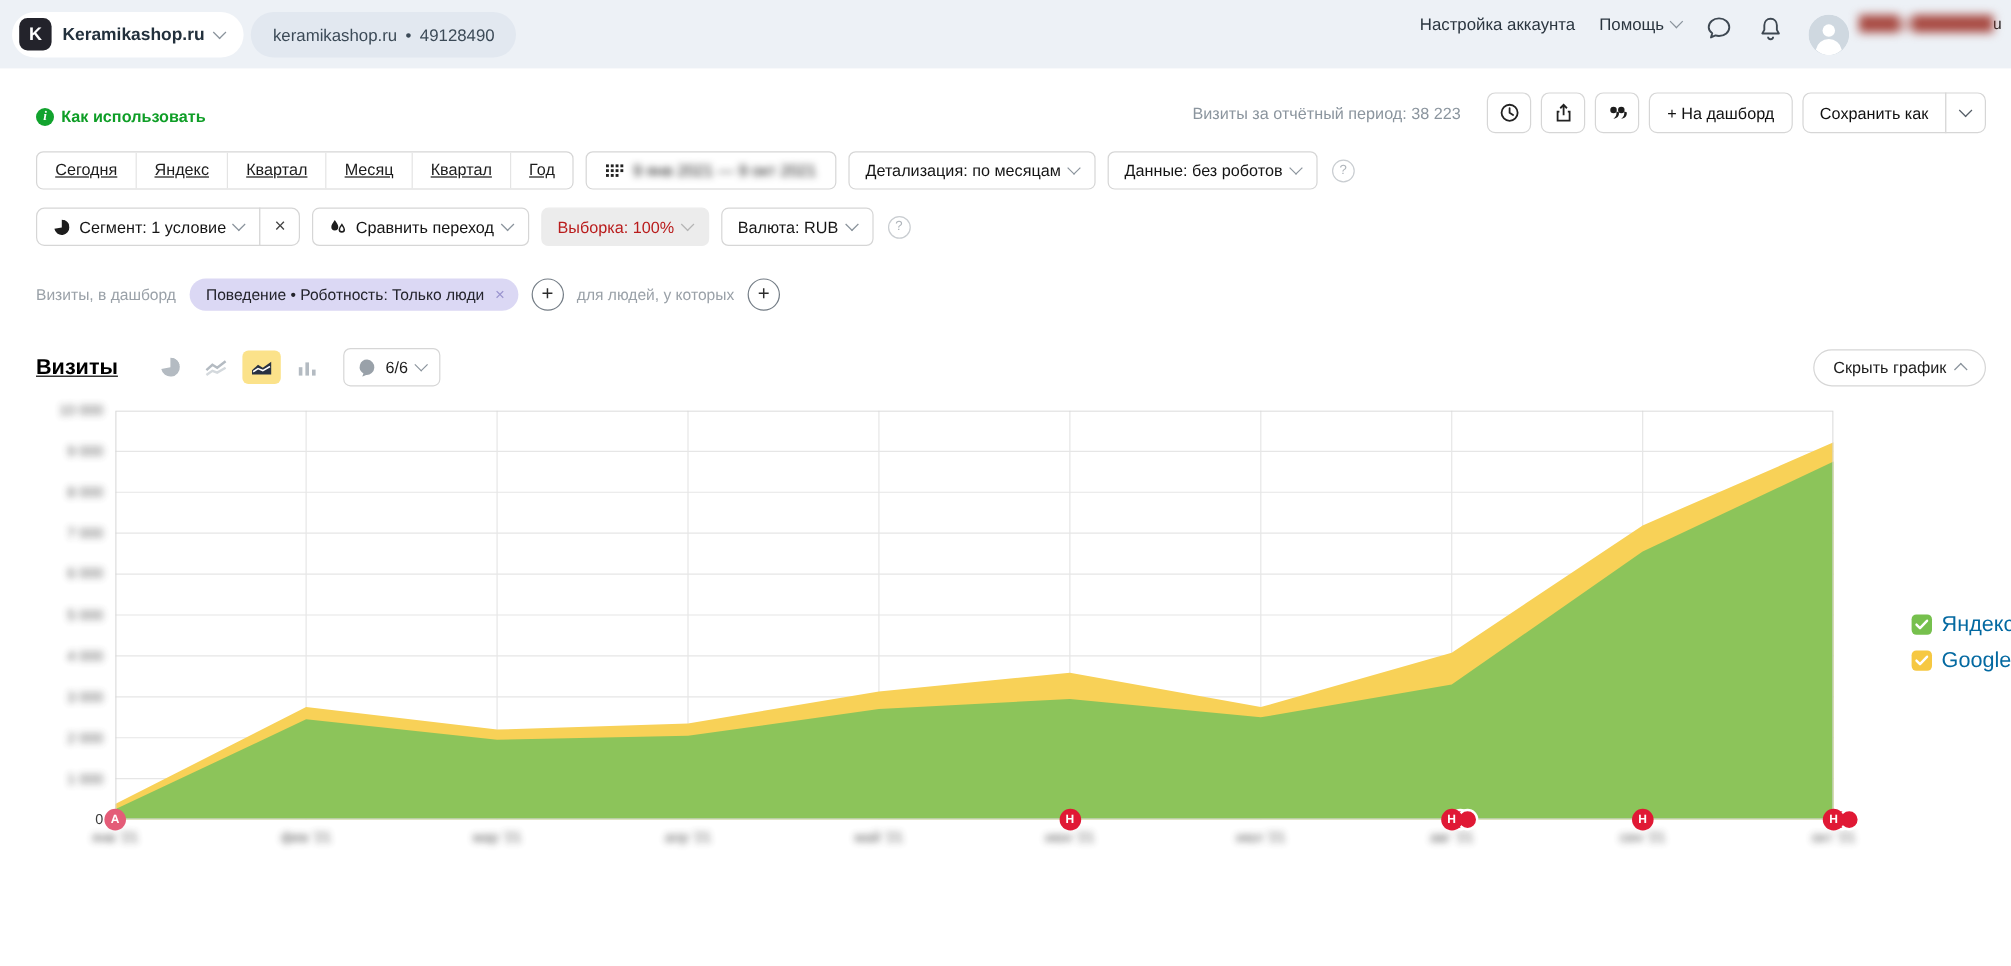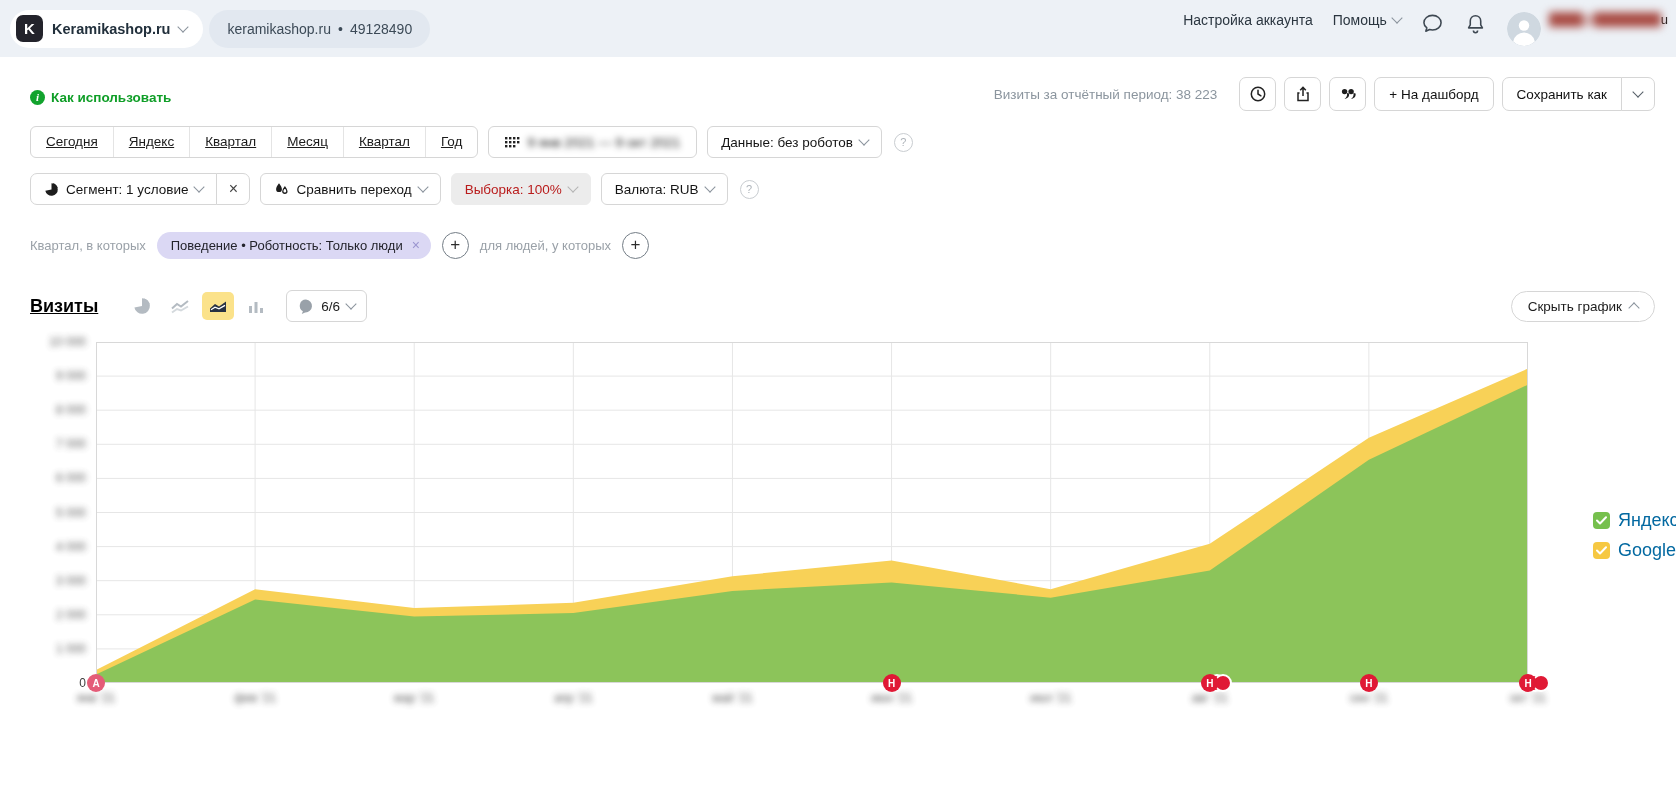--- a/index.html
+++ b/index.html
@@ -206,20 +206,24 @@
             <rect x="4" y="5" width="2.4" height="2.4"></rect>
             <rect x="8" y="5" width="2.4" height="2.4"></rect>
             <rect x="12" y="5" width="2.4" height="2.4"></rect>
             <rect x="0" y="9" width="2.4" height="2.4"></rect>
             <rect x="4" y="9" width="2.4" height="2.4"></rect>
             <rect x="8" y="9" width="2.4" height="2.4"></rect>
           </svg>
         <span class="redacted2">9 янв 2021 — 9 окт 2021</span>
       </span>
       <span class="btn">
+        <span>Детализация: по месяцам</span>
+        <span class="chv"></span>
+      </span>
+      <span class="btn">
         <span>Данные: без роботов</span>
         <span class="chv"></span>
       </span>
       <span class="qmark">?</span>
     </div>
 
     <div class="btn-row" style="margin-top:15px;">
       <span class="split">
         <span class="btn">
           <svg width="15" height="15" viewBox="0 0 16 16" fill="#1d1d1d">
@@ -244,21 +248,21 @@
         <span class="chv"></span>
       </span>
       <span class="btn">
         <span>Валюта: RUB</span>
         <span class="chv"></span>
       </span>
       <span class="qmark">?</span>
     </div>
 
     <div class="segment-row">
-      <span class="grey-txt">Квартал, в которых</span>
+      <span class="grey-txt">Визиты, в дашборд</span>
       <span class="chip">
         <span>Поведение • Роботность: Только люди</span>
         <span class="chip-close">×</span>
       </span>
       <span class="plus-circle">+</span>
       <span class="grey-txt">для людей, у которых</span>
       <span class="plus-circle">+</span>
     </div>
 
     <div class="chart-header">

